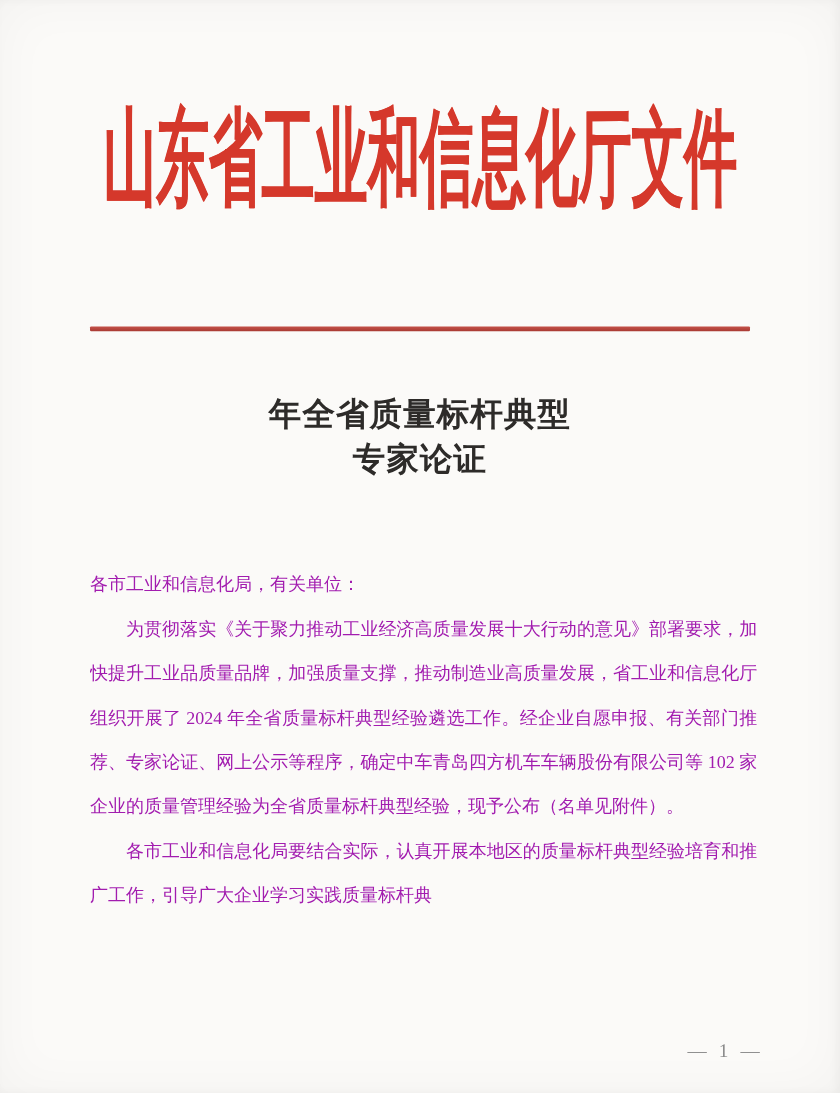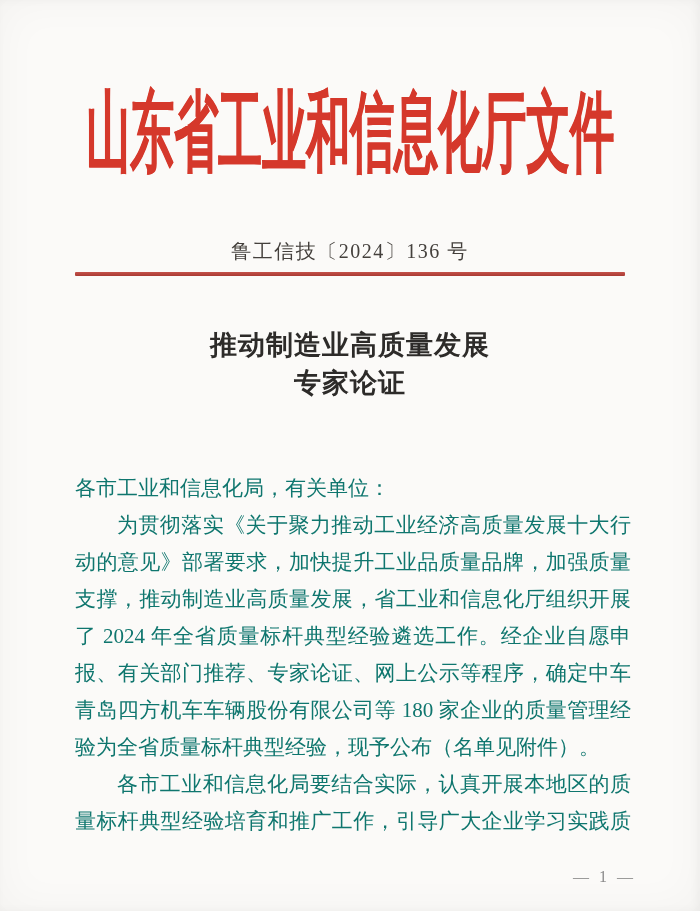--- a/index.html
+++ b/index.html
@@ -72,23 +72,23 @@
   }
 
   
   .body-text {
     position: absolute;
     top: 470px;
     left: 75px;
     width: 556px;
     height: 374px;
     overflow: hidden;
-    font-size: 21px;
+    font-size: 15px;
     line-height: 37px;
-    color: #0f766e;
+    color: #a21caf;
     text-align: justify;
   }
   .body-text .salutation { text-indent: 0; }
   .body-text p.para { text-indent: 2em; }
 
   
   .page-number {
     position: absolute;
     top: 868px;
     right: 64px;
@@ -98,30 +98,29 @@
     white-space: nowrap;
   }
 </style>
 </head>
 <body>
 
 <div class="page">
 
   <div class="red-banner">山东省工业和信息化厅文件</div>
 
-  <div class="doc-number">鲁工信技〔2024〕136 号</div>
 
   <div class="red-rule"></div>
 
   <div class="doc-title">
-    <div>推动制造业高质量发展</div>
+    <div>年全省质量标杆典型</div>
     <div>专家论证</div>
   </div>
 
   <div class="body-text">
     <p class="salutation">各市工业和信息化局，有关单位：</p>
-    <p class="para">为贯彻落实《关于聚力推动工业经济高质量发展十大行动的意见》部署要求，加快提升工业品质量品牌，加强质量支撑，推动制造业高质量发展，省工业和信息化厅组织开展了 2024 年全省质量标杆典型经验遴选工作。经企业自愿申报、有关部门推荐、专家论证、网上公示等程序，确定中车青岛四方机车车辆股份有限公司等 180 家企业的质量管理经验为全省质量标杆典型经验，现予公布（名单见附件）。</p>
+    <p class="para">为贯彻落实《关于聚力推动工业经济高质量发展十大行动的意见》部署要求，加快提升工业品质量品牌，加强质量支撑，推动制造业高质量发展，省工业和信息化厅组织开展了 2024 年全省质量标杆典型经验遴选工作。经企业自愿申报、有关部门推荐、专家论证、网上公示等程序，确定中车青岛四方机车车辆股份有限公司等 102 家企业的质量管理经验为全省质量标杆典型经验，现予公布（名单见附件）。</p>
     <p class="para">各市工业和信息化局要结合实际，认真开展本地区的质量标杆典型经验培育和推广工作，引导广大企业学习实践质量标杆典</p>
   </div>
 
   <div class="page-number">— 1 —</div>
 
 </div>
 
 </body></html>

